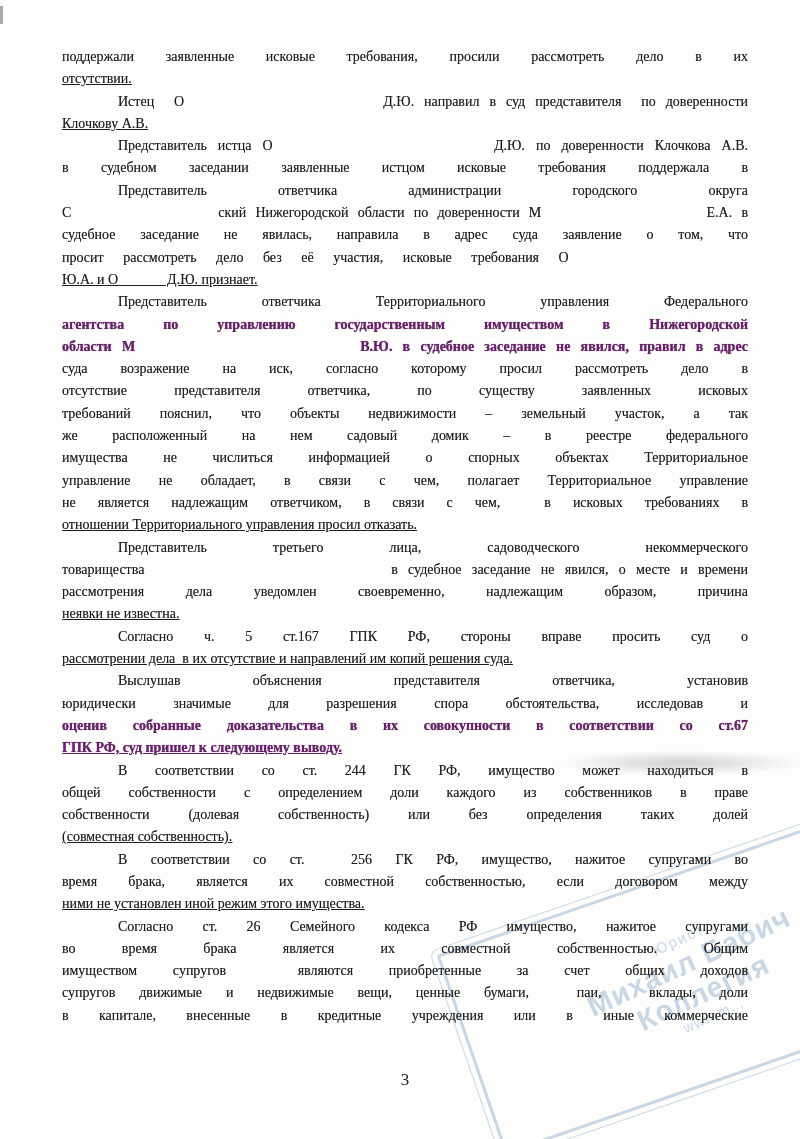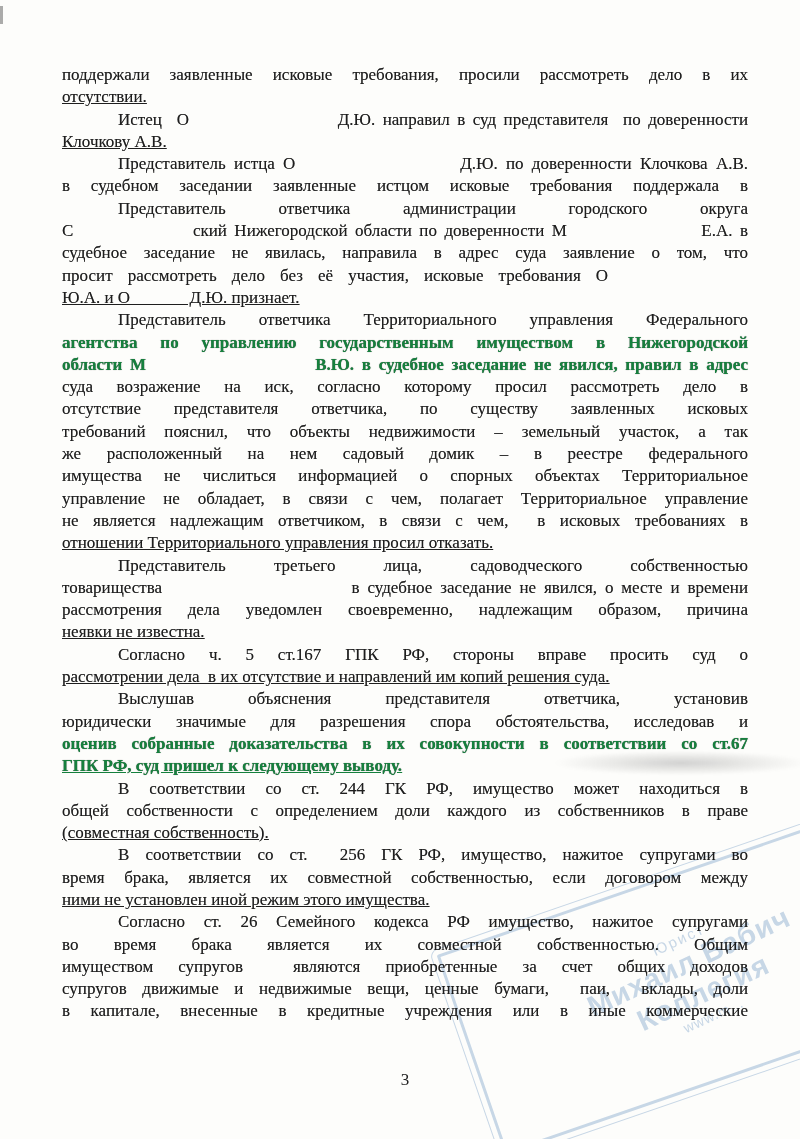--- a/index.html
+++ b/index.html
@@ -3,29 +3,29 @@
 <meta charset="utf-8">
 <style>
   html,body{margin:0;padding:0;background:#ffffff;}
   .page{
     position:relative;width:800px;height:1139px;overflow:hidden;
     background:#fdfdfb;
     font-family:"Liberation Serif","DejaVu Serif",serif;
     color:#1e1e1e;
   }
   .textblock{
-    position:absolute;left:62px;top:64px;width:686px;
-    font-size:17px;line-height:22.3px;
+    position:absolute;left:62px;top:46px;width:686px;
+    font-size:14px;line-height:22.3px;
     text-shadow:0 0 0.5px rgba(30,30,30,0.55);
   }
   .para{margin:0;}
   .line{text-align:justify;text-align-last:justify;}
   .line.endline{text-align-last:left;text-decoration:underline;}
   .line.indent{text-indent:56px;}
-  .line.dark{font-weight:bold;color:#15803d;text-shadow:0 0 0.8px rgba(0,0,0,0.7);}
+  .line.dark{font-weight:bold;color:#701a75;text-shadow:0 0 0.8px rgba(0,0,0,0.7);}
   .page-number{
     position:absolute;left:0;top:1070px;width:810px;
     text-align:center;font-size:17px;color:#222;
   }
   .stamp{
     position:absolute;left:458px;top:872px;width:470px;height:205px;
     transform:rotate(-19deg);
     border:3px solid;outline:1.5px solid;outline-offset:5px;border-radius:2px;
     display:flex;align-items:center;justify-content:center;
     opacity:0.55;mix-blend-mode:multiply;
@@ -79,38 +79,39 @@
         <div class="line">суда возражение на иск, согласно которому просил рассмотреть дело в</div>
         <div class="line">отсутствие представителя ответчика, по существу заявленных исковых</div>
         <div class="line">требований пояснил, что объекты недвижимости – земельный участок, а так</div>
         <div class="line">же расположенный на нем садовый домик – в реестре федерального</div>
         <div class="line">имущества не числиться информацией о спорных объектах Территориальное</div>
         <div class="line">управление не обладает, в связи с чем, полагает Территориальное управление</div>
         <div class="line">не является надлежащим ответчиком, в связи с чем,&nbsp; в исковых требованиях в</div>
         <div class="line endline">отношении Территориального управления просил отказать.</div>
       </div>
       <div class="para">
-        <div class="line indent">Представитель третьего лица, садоводческого собственностью</div>
+        <div class="line indent">Представитель третьего лица, садоводческого некоммерческого</div>
         <div class="line">товарищества&nbsp;&nbsp;&nbsp;&nbsp;&nbsp;&nbsp;&nbsp;&nbsp;&nbsp;&nbsp;&nbsp;&nbsp;&nbsp;&nbsp;&nbsp;&nbsp;&nbsp;&nbsp;&nbsp;&nbsp;&nbsp;&nbsp;&nbsp;&nbsp;в судебное заседание не явился, о месте и времени</div>
         <div class="line">рассмотрения дела уведомлен своевременно, надлежащим образом, причина</div>
         <div class="line endline">неявки не известна.</div>
       </div>
       <div class="para">
         <div class="line indent">Согласно ч. 5 ст.167 ГПК РФ, стороны вправе просить суд о</div>
         <div class="line endline">рассмотрении дела&nbsp; в их отсутствие и направлений им копий решения суда.</div>
       </div>
       <div class="para">
         <div class="line indent">Выслушав объяснения представителя ответчика, установив</div>
         <div class="line">юридически значимые для разрешения спора обстоятельства, исследовав и</div>
         <div class="line dark">оценив собранные доказательства в их совокупности в соответствии со ст.67</div>
         <div class="line endline dark">ГПК РФ, суд пришел к следующему выводу.</div>
       </div>
       <div class="para">
         <div class="line indent">В соответствии со ст. 244 ГК РФ, имущество может находиться в</div>
         <div class="line">общей собственности с определением доли каждого из собственников в праве</div>
+        <div class="line">собственности (долевая собственность) или без определения таких долей</div>
         <div class="line endline">(совместная собственность).</div>
       </div>
       <div class="para">
         <div class="line indent">В соответствии со ст.&nbsp; 256 ГК РФ, имущество, нажитое супругами во</div>
         <div class="line">время брака, является их совместной собственностью, если договором между</div>
         <div class="line endline">ними не установлен иной режим этого имущества.</div>
       </div>
       <div class="para">
         <div class="line indent">Согласно ст. 26 Семейного кодекса РФ имущество, нажитое супругами</div>
         <div class="line">во время брака является их совместной собственностью. Общим</div>

